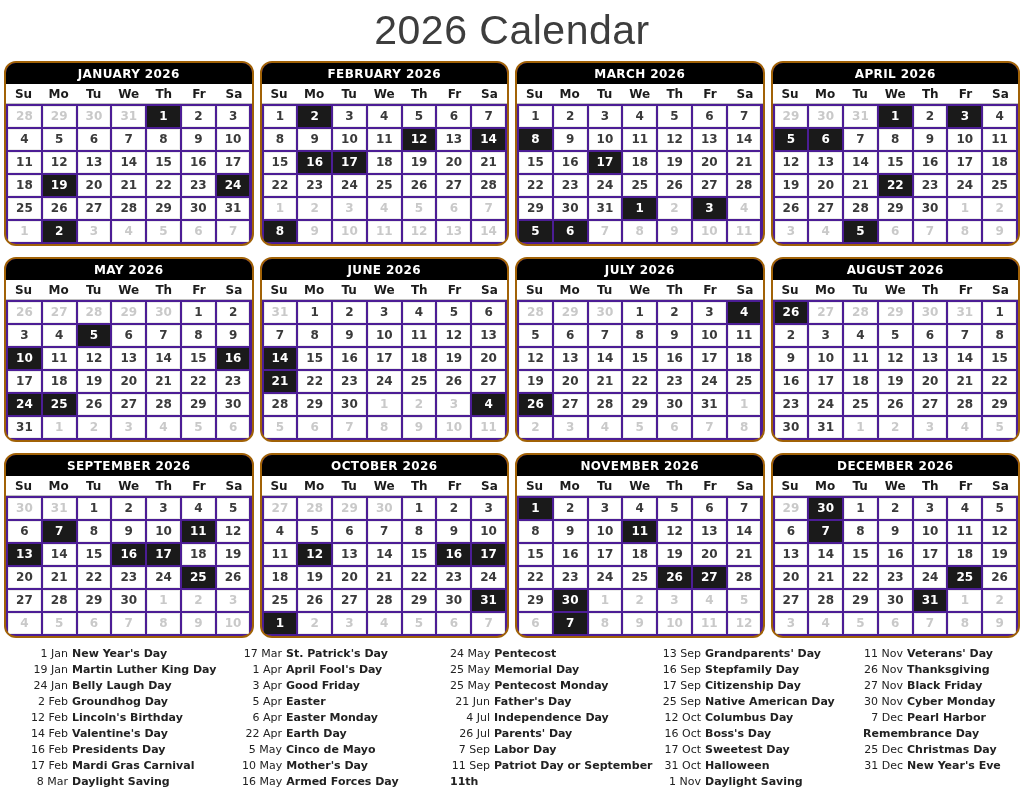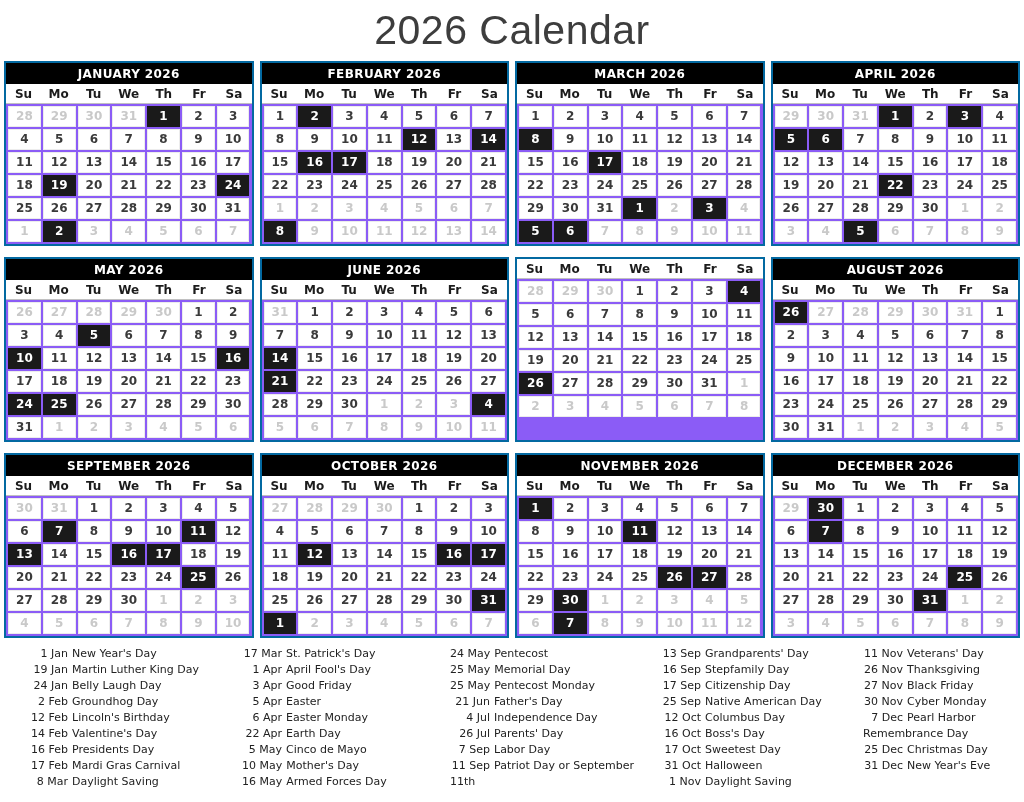--- a/index.html
+++ b/index.html
@@ -12,22 +12,22 @@
     text-align:center;
     font-family:"Liberation Sans", sans-serif;
     font-size:41px; font-weight:400; color:#3d3d3d;
     margin:7px 0 7px 0; letter-spacing:0.5px;
   }
   .months-grid {
     display:grid; grid-template-columns:repeat(4,1fr);
     column-gap:6px; row-gap:11px; padding:0 4px;
   }
   .month-block {
-    border:2px solid #0369a1; border-radius:0;
-    overflow:hidden; background:#8b5cf6;
+    border:2px solid #a16207; border-radius:12px;
+    overflow:hidden; background:#4c1d95;
   }
   .month-header {
     background:var(--header-bg,#000); color:#ffffff;
     font-weight:bold; font-size:12px; text-align:center;
     padding:4px 0 3px 0; letter-spacing:0.4px;
   }
   .weekday-row {
     display:grid; grid-template-columns:repeat(7,1fr);
     border-bottom:1px solid #c0c0c0; background:#fff;
   }
@@ -54,21 +54,21 @@
   .legend {
     display:grid;
     grid-template-columns:214px 208px 211px 202px 1fr;
     padding:8px 6px 0 28px;
   }
   .holiday { font-size:11px; color:#222; line-height:16px; }
   .hdate {
     font-weight:normal; display:inline-block;
     min-width:40px; text-align:right; margin-right:4px;
   }
-  .hname { font-weight:normal; }
+  .hname { font-weight:bold; }
 </style>
 </head>
 <body style="--header-bg: #000000; --highlight-bg: #1a1a1a; --day-text: #3a3a3a; --muted-text: #c9c9c9;">
 
 <h1 class="page-title">2026 Calendar</h1>
 
 <div class="months-grid">
     <div class="month-block">
       <div class="month-header">JANUARY 2026</div>
       <div class="weekday-row">
@@ -399,20 +399,21 @@
         <div class="day-cell muted">5</div>
         <div class="day-cell muted">6</div>
         <div class="day-cell muted">7</div>
         <div class="day-cell muted">8</div>
         <div class="day-cell muted">9</div>
         <div class="day-cell muted">10</div>
         <div class="day-cell muted">11</div>
       </div>
     </div>
     <div class="month-block">
+      <div class="month-header">JULY 2026</div>
       <div class="weekday-row">
         <div class="weekday">Su</div>
         <div class="weekday">Mo</div>
         <div class="weekday">Tu</div>
         <div class="weekday">We</div>
         <div class="weekday">Th</div>
         <div class="weekday">Fr</div>
         <div class="weekday">Sa</div>
       </div>
       <div class="day-grid">

